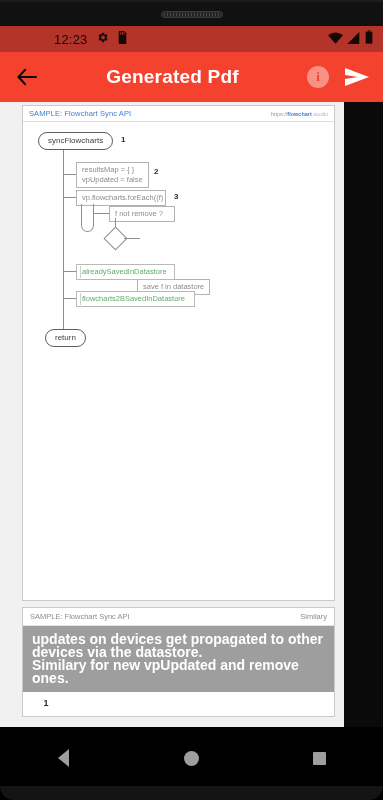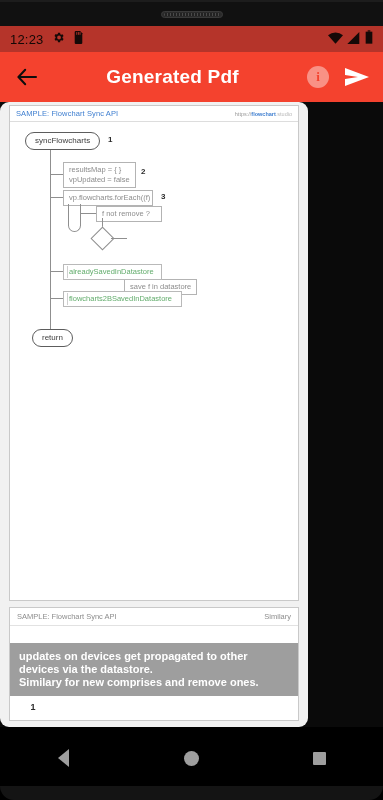--- a/index.html
+++ b/index.html
@@ -26,21 +26,21 @@
     background: repeating-linear-gradient(90deg,#4a4a4a 0 1px,#222 1px 3px);
     border-radius:3px;
   }
 
   
   .statusbar {
     position: absolute; top: 26px; left: 0; width: 383px; height: 26px;
     background: #b5342a; display: flex; align-items: center;
     padding: 0 10px; color: #1a0b08;
   }
-  .sb-time { font-size: 13px; font-weight: 400; color:#140806; letter-spacing:.2px; }
+  .sb-time { font-size: 13px; font-weight: 400; color:#140806; letter-spacing:.2px;margin-left:44px; }
   .sb-left { display: flex; align-items: center; gap: 8px; }
   .sb-right { margin-left: auto; display: flex; align-items: center; gap: 4px; }
   .ic { display:inline-block; }
 
   
   .appbar {
     position: absolute; top: 52px; left: 0; width: 383px; height: 50px;
     background: #f4422e; display: flex; align-items: center; padding: 4px 12px;
   }
   .back-btn { width: 30px; height: 30px; display:flex; align-items:center; justify-content:center; }
@@ -53,22 +53,22 @@
     width: 22px; height: 22px; border-radius: 50%;
     background: rgba(255,255,255,.42);
     display:flex; align-items:center; justify-content:center;
     color:#f4422e; font-size:13px; font-weight:700;
     font-family:"Liberation Serif", serif; margin-right: 14px;
   }
   .send-btn { width: 28px; height: 28px; display:flex; align-items:center; justify-content:center; }
 
   
   .pdf-scroll {
-    position: absolute; top: 102px; left: 0; width: 308px; height: 625px;
-    background: #f1f1f1; padding: 3px 9px 0 9px; overflow: hidden; border-radius: 9px;
+    position: absolute; top: 102px; left: 0; width: 344px; height: 625px;
+    background: #f1f1f1; padding: 3px 9px 0 22px; overflow: hidden;
   }
   .page {
     background: #ffffff; border: 1px solid #c9c9c9; width: 100%;
   }
   .page-head {
     display:flex; align-items:center; justify-content:space-between;
     padding: 3px 6px 3px 6px; border-bottom: 1px solid #dddddd;
   }
   .page-head-title { font-size: 7.5px; color: #3f7fd0; letter-spacing: .1px; }
   .page-head-url { font-size: 5.5px; color: #9a9a9a; }
@@ -111,22 +111,22 @@
   }
 
   
   .comments { margin-top: 6px; background:#fff; border:1px solid #c9c9c9; }
   .cm-head {
     display:flex; align-items:center; justify-content:space-between;
     padding: 4px 7px; border-bottom:1px solid #e2e2e2;
   }
   .cm-head-title, .cm-head-label { font-size: 7.5px; color:#8d8d8d; }
   .cm-banner {
-    background:#9e9e9e; color:#ffffff; font-size:11px; font-weight:700;
-    line-height: 13px; padding: 7px 9px; margin-top: 17px;
+    background:#9e9e9e; color:#ffffff; font-size:14px; font-weight:700;
+    line-height: 13px; padding: 7px 9px;
   }
   .cm-table { display:flex; padding: 6px 8px 8px 8px; }
   .cm-idx {
     width: 30px; flex: 0 0 30px; display:flex; align-items:center;
     justify-content:center; font-size:9px; font-weight:700; color:#2b2b2b;
   }
   .cm-cell {
     flex:1; border:1px solid #d0d0d0; padding: 6px 9px;
     font-size: 8px; color:#4a4a4a; line-height: 17px;
   }
@@ -257,21 +257,21 @@
       </div>
     </div>
 
     <div class="comments">
       <div class="cm-head">
         <span class="cm-head-title">SAMPLE: Flowchart Sync API</span>
         <span class="cm-head-label">Similary</span>
       </div>
       <div class="cm-banner">
         <div>updates on devices get propagated to other devices via the datastore.</div>
-        <div>Similary for new comprises and remove ones.</div>
+        <div>Similary for new vpUpdated and remove ones.</div>
       </div>
       <div class="cm-table">
         <div class="cm-idx">1</div>
       </div>
     </div>
 
   </div>
 
   <div class="navbar">
     <div class="nav-btn">

